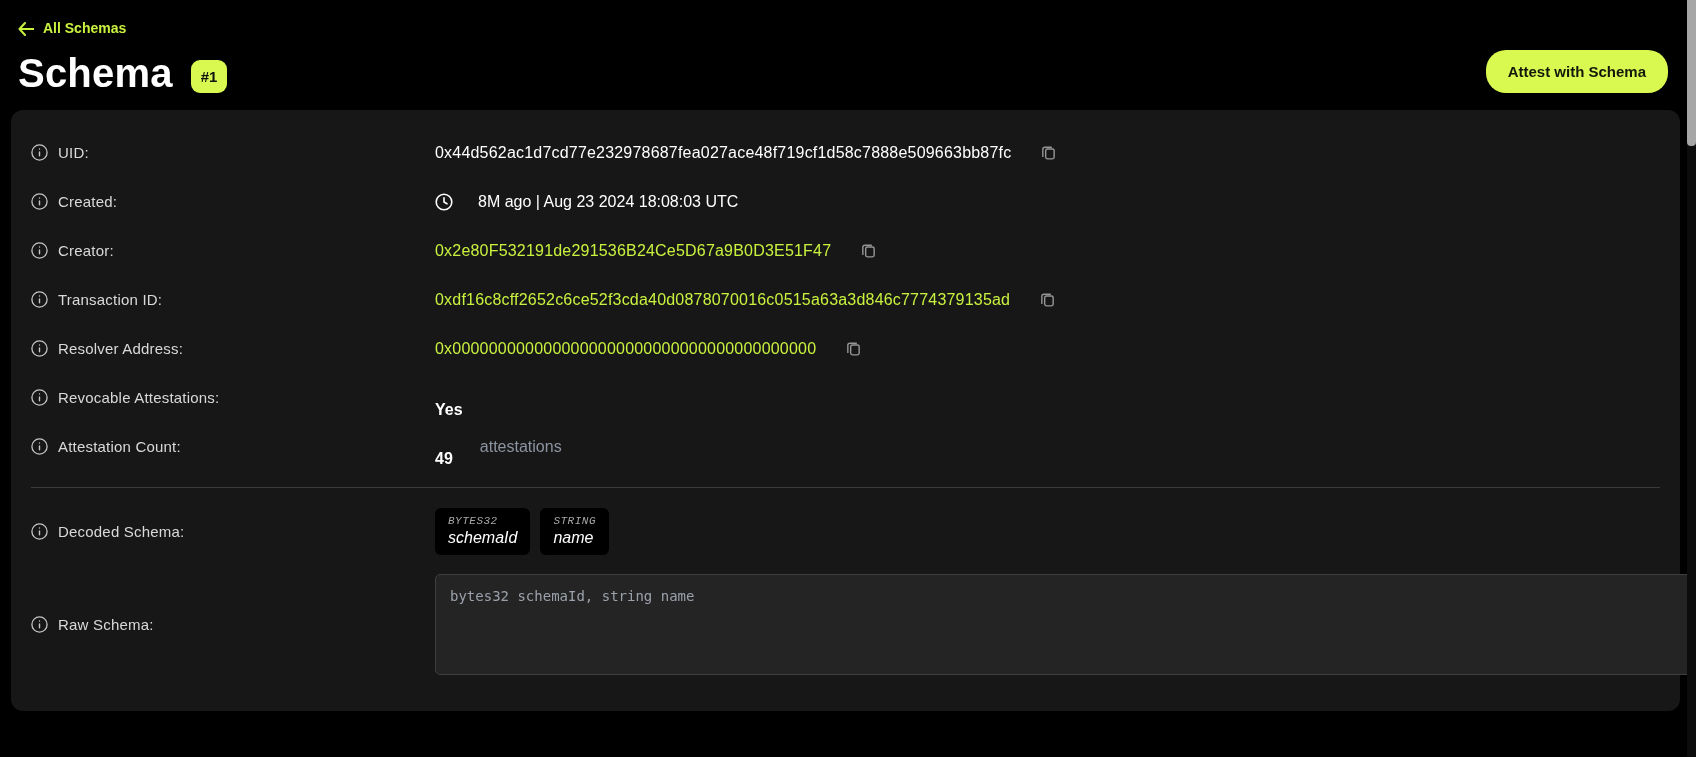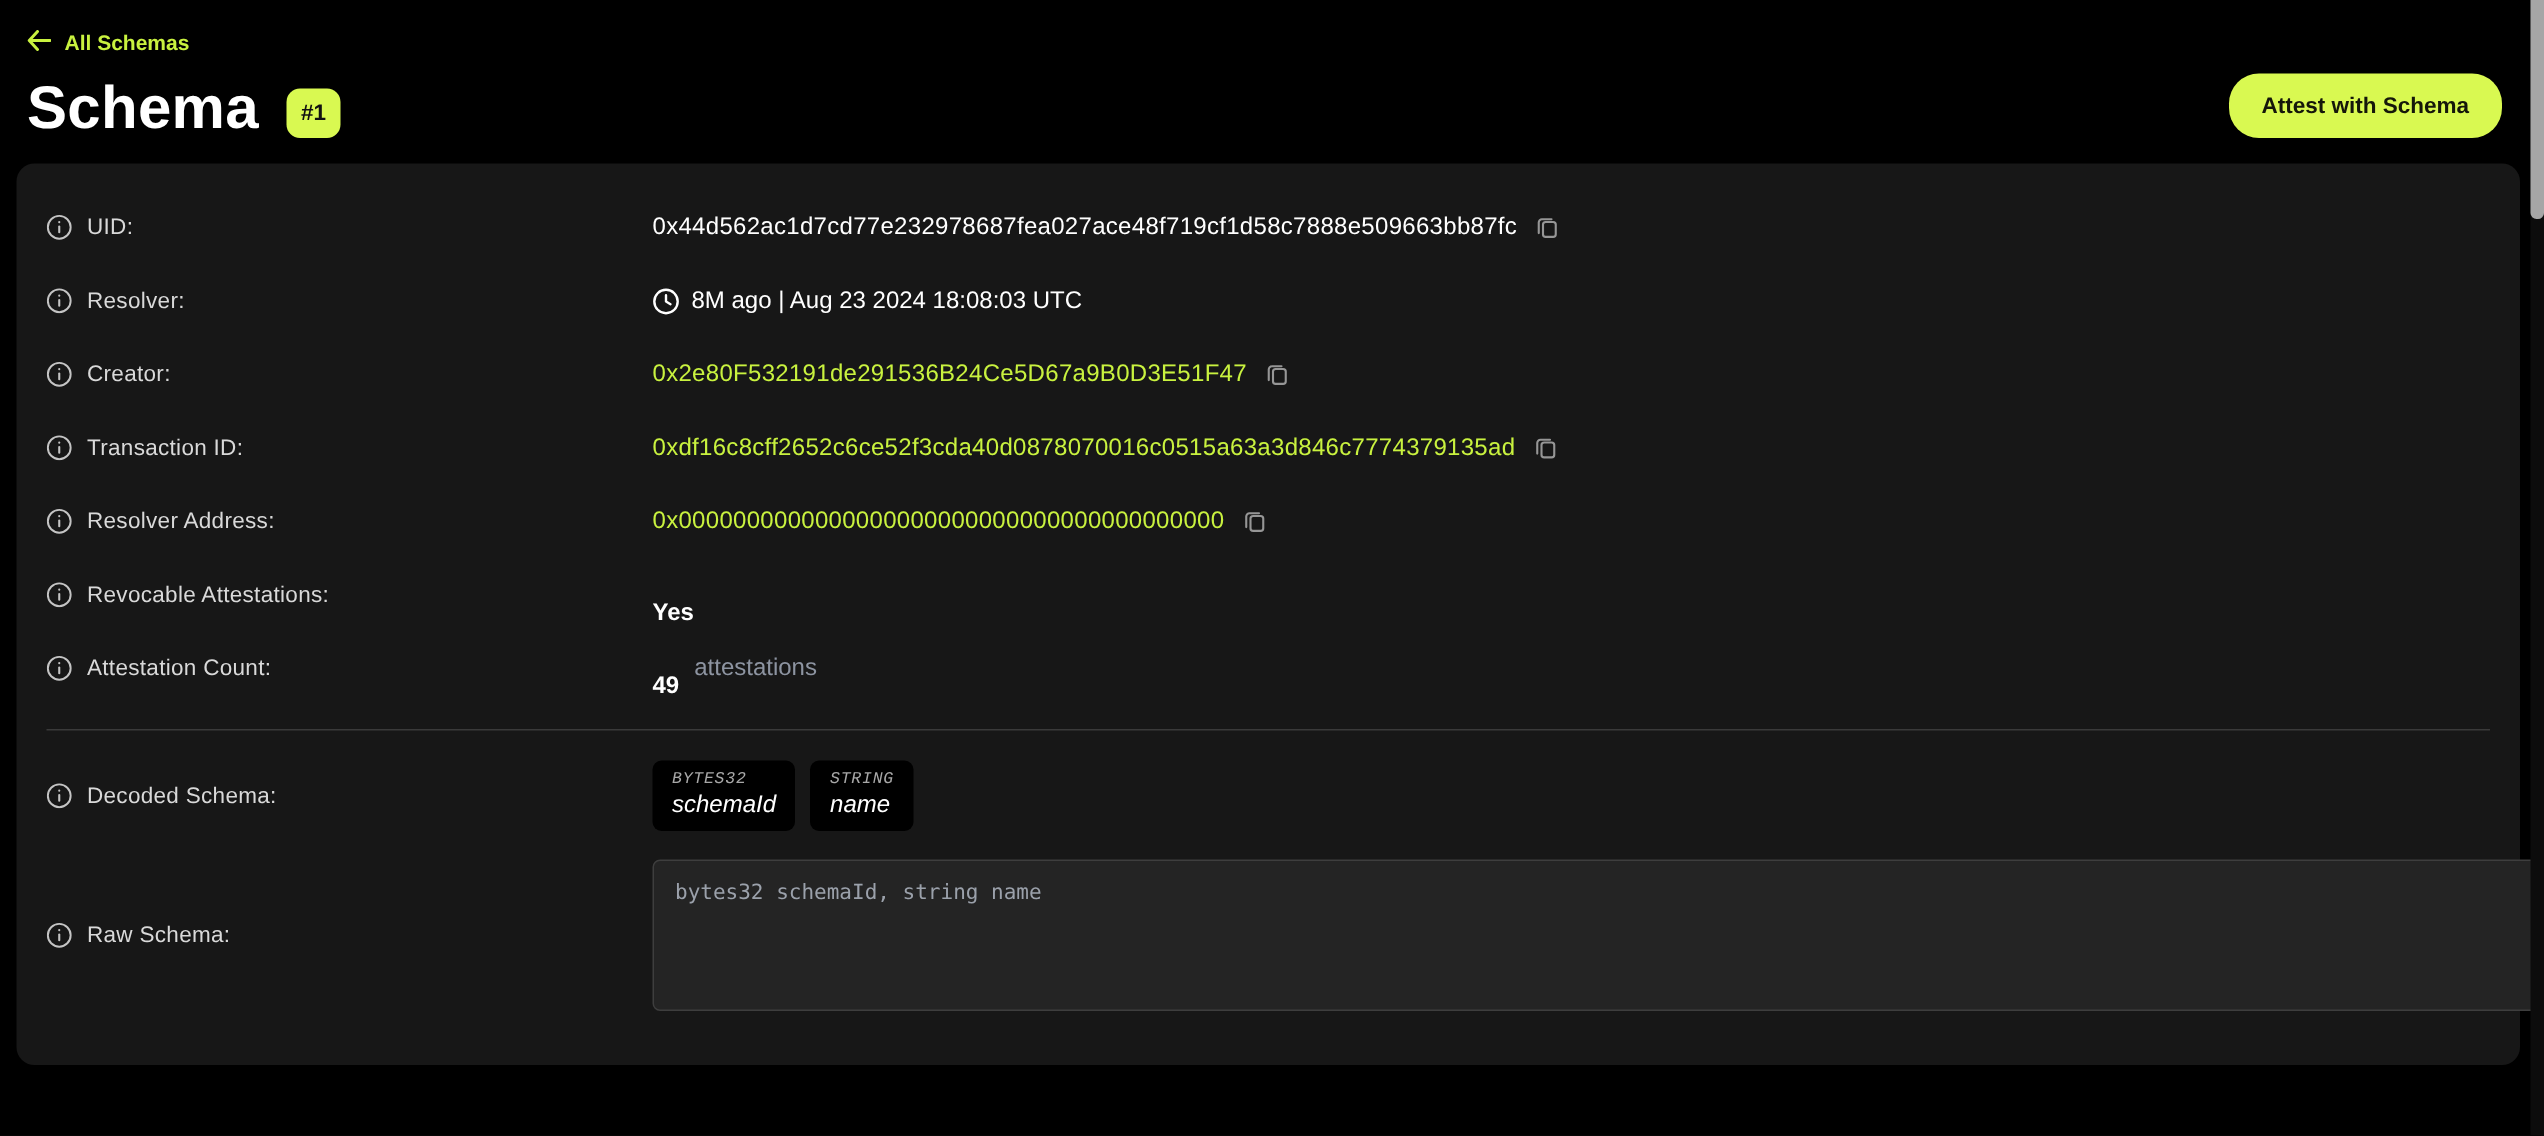--- a/index.html
+++ b/index.html
@@ -6,36 +6,36 @@
   html, body { width: 1696px; height: 757px; background: #000; overflow: hidden; }
   body { font-family: "Liberation Sans", sans-serif; color: #fff; position: relative; }
 
   
   .scrollbar-track { position: absolute; top: 0; right: 0; width: 9px; height: 757px; background: #0c0c0c; }
   .scrollbar-thumb { position: absolute; top: 0; right: 0; width: 9px; height: 146px; background: #a6a6a6; border-radius: 0 0 4px 4px; }
 
   .page { padding: 14px 28px 0 18px; }
 
   
-  .back-link { display: inline-flex; align-items: flex-start; gap: 9px; color: var(--lime-link); text-decoration: none; font-size: 14px; font-weight: 700; margin-top: 6px; cursor: pointer; }
+  .back-link { display: inline-flex; align-items: flex-end; gap: 9px; color: var(--lime-link); text-decoration: none; font-size: 14px; font-weight: 700; margin-top: 6px; cursor: pointer; }
   .back-link svg { display: block; }
   .title-row { display: flex; align-items: flex-end; margin-top: 10px; }
   .page-title { font-size: 40px; font-weight: 700; letter-spacing: 0.2px; color: #fff; line-height: 1; }
   .id-badge { margin-left: 18px; background: var(--lime); color: #111; font-size: 15px; font-weight: 700; padding: 9px 10px; border-radius: 9px; line-height: 1; }
   .attest-btn { margin-left: auto; background: var(--lime); color: #15170a; border: none; font-family: "Liberation Sans", sans-serif; font-size: 15px; font-weight: 600; padding: 13px 22px; border-radius: 20px; cursor: pointer; }
 
   :root { --lime: #d9f951; --lime-link: #c9f23f; }
 
   
   .panel { margin-top: 17px; margin-left: -7px; background: #171717; border-radius: 12px; padding: 18px 20px 36px 20px; width: 1669px; }
 
   .detail-row { display: flex; align-items: center; min-height: 49px; }
   .label-cell { flex: 0 0 404px; display: flex; align-items: center; gap: 10px; color: #d9d9d9; font-size: 15px; letter-spacing: 0.2px; }
   .info-icon { display: inline-flex; flex: none; }
-  .value-cell { display: flex; align-items: center; gap: 8px; font-size: 16px; color: #fff; }
+  .value-cell { display: flex; align-items: center; gap: 25px; font-size: 16px; color: #fff; }
   .mono-val { letter-spacing: 0.2px; }
   .lime-link { color: var(--lime-link); text-decoration: none; cursor: pointer; }
   .copy-btn { background: none; border: none; padding: 0; cursor: pointer; display: inline-flex; margin-left: 4px; }
   .bold-val { font-weight: 700; margin-top: 24px; }
   .count-link { color: #8d94a1; text-decoration: none; cursor: pointer; margin-left: 2px; }
 
   .divider { border: none; border-top: 1px solid #3a3a3a; margin: 16px 0 10px 0; }
 
   
   .decoded-row { min-height: 66px; }
@@ -94,21 +94,21 @@
 
     <div class="detail-row">
       <div class="label-cell">
         <span class="info-icon">
           <svg width="17" height="17" viewBox="0 0 17 17" fill="none">
               <circle cx="8.5" cy="8.5" r="7.6" stroke="#c4c4c4" stroke-width="1.3"></circle>
               <rect x="7.8" y="7.3" width="1.4" height="5.2" rx="0.7" fill="#c4c4c4"></rect>
               <rect x="7.8" y="4.3" width="1.4" height="1.5" rx="0.7" fill="#c4c4c4"></rect>
             </svg>
         </span>
-        <span>Resolver:</span>
+        <span>Created:</span>
       </div>
       <div class="value-cell">
         <span class="info-icon">
           <svg width="18" height="18" viewBox="0 0 18 18" fill="none">
               <circle cx="9" cy="9" r="7.8" stroke="#ffffff" stroke-width="1.6"></circle>
               <path d="M9 4.8V9l3 1.8" stroke="#ffffff" stroke-width="1.6" stroke-linecap="round" stroke-linejoin="round"></path>
             </svg>
         </span>
         <span>8M ago | Aug 23 2024 18:08:03 UTC</span>
       </div>

